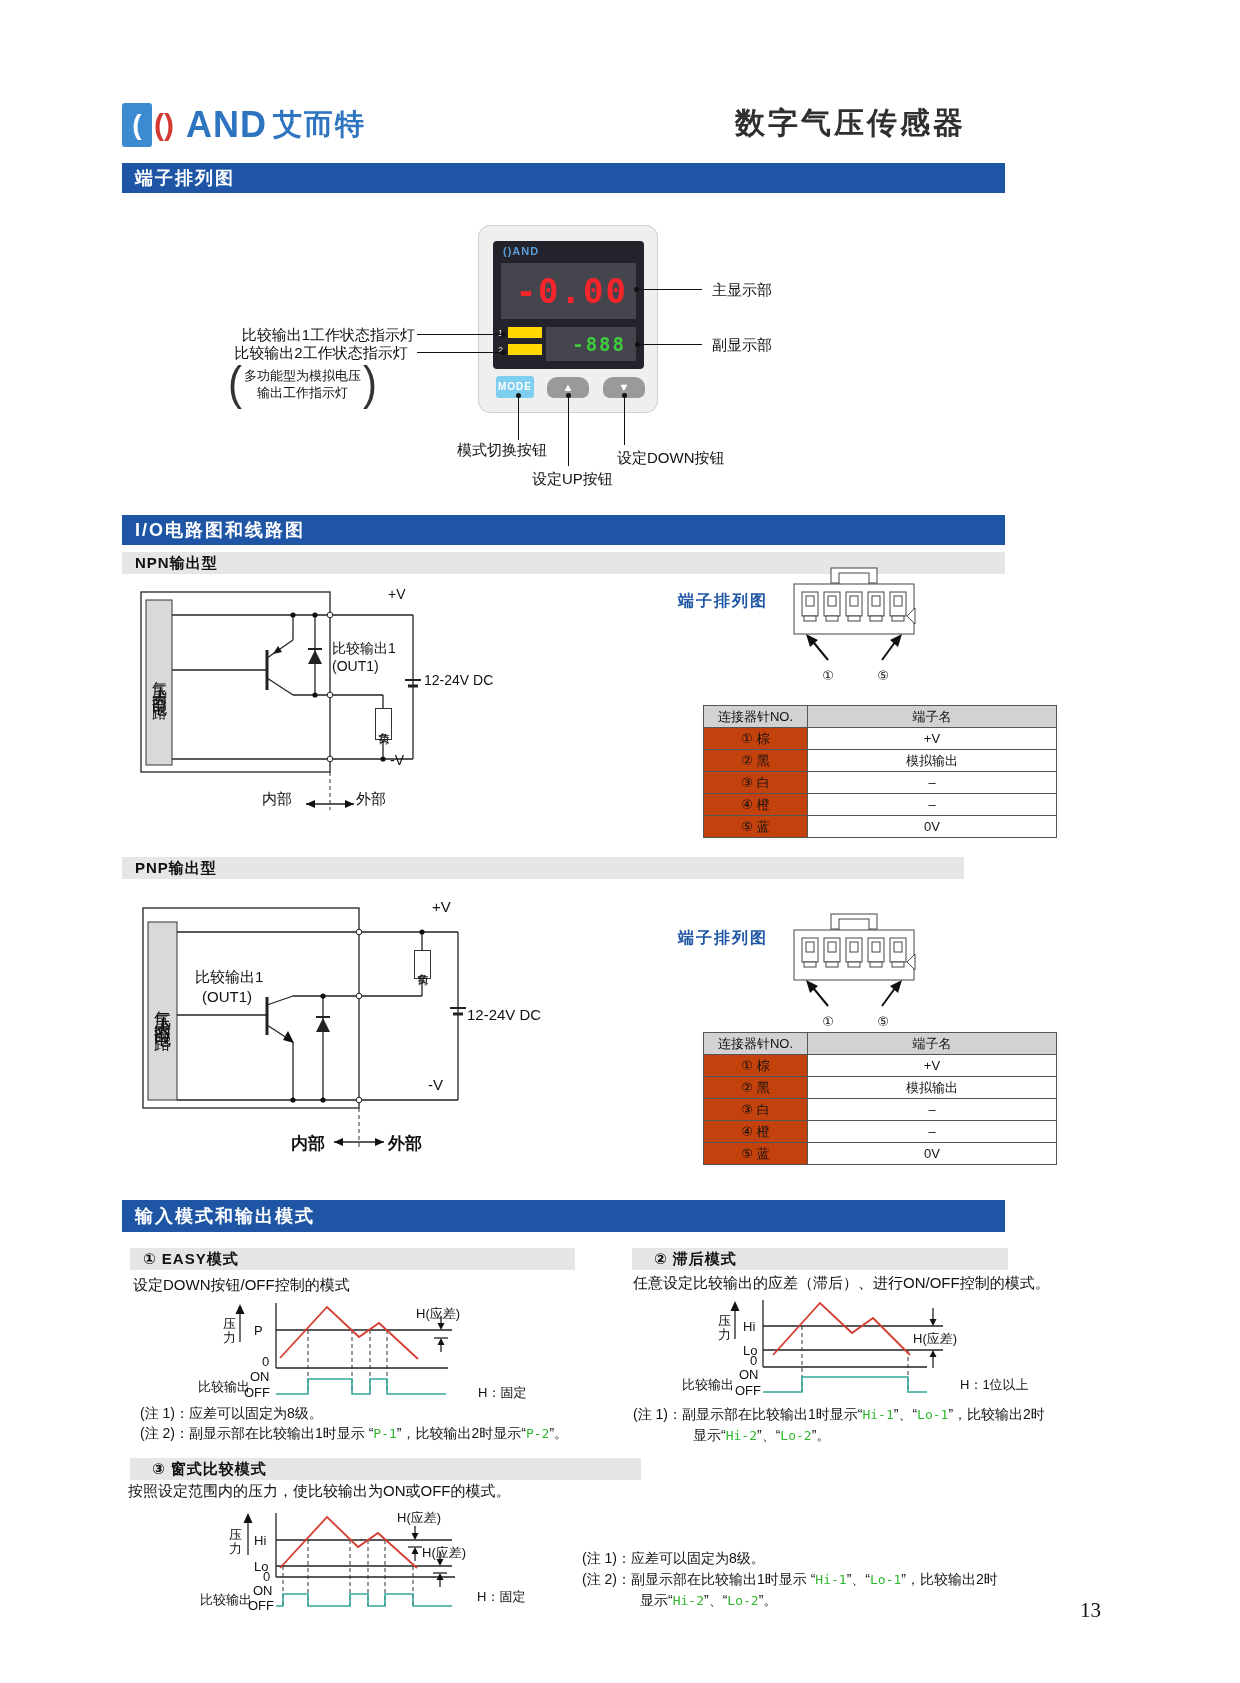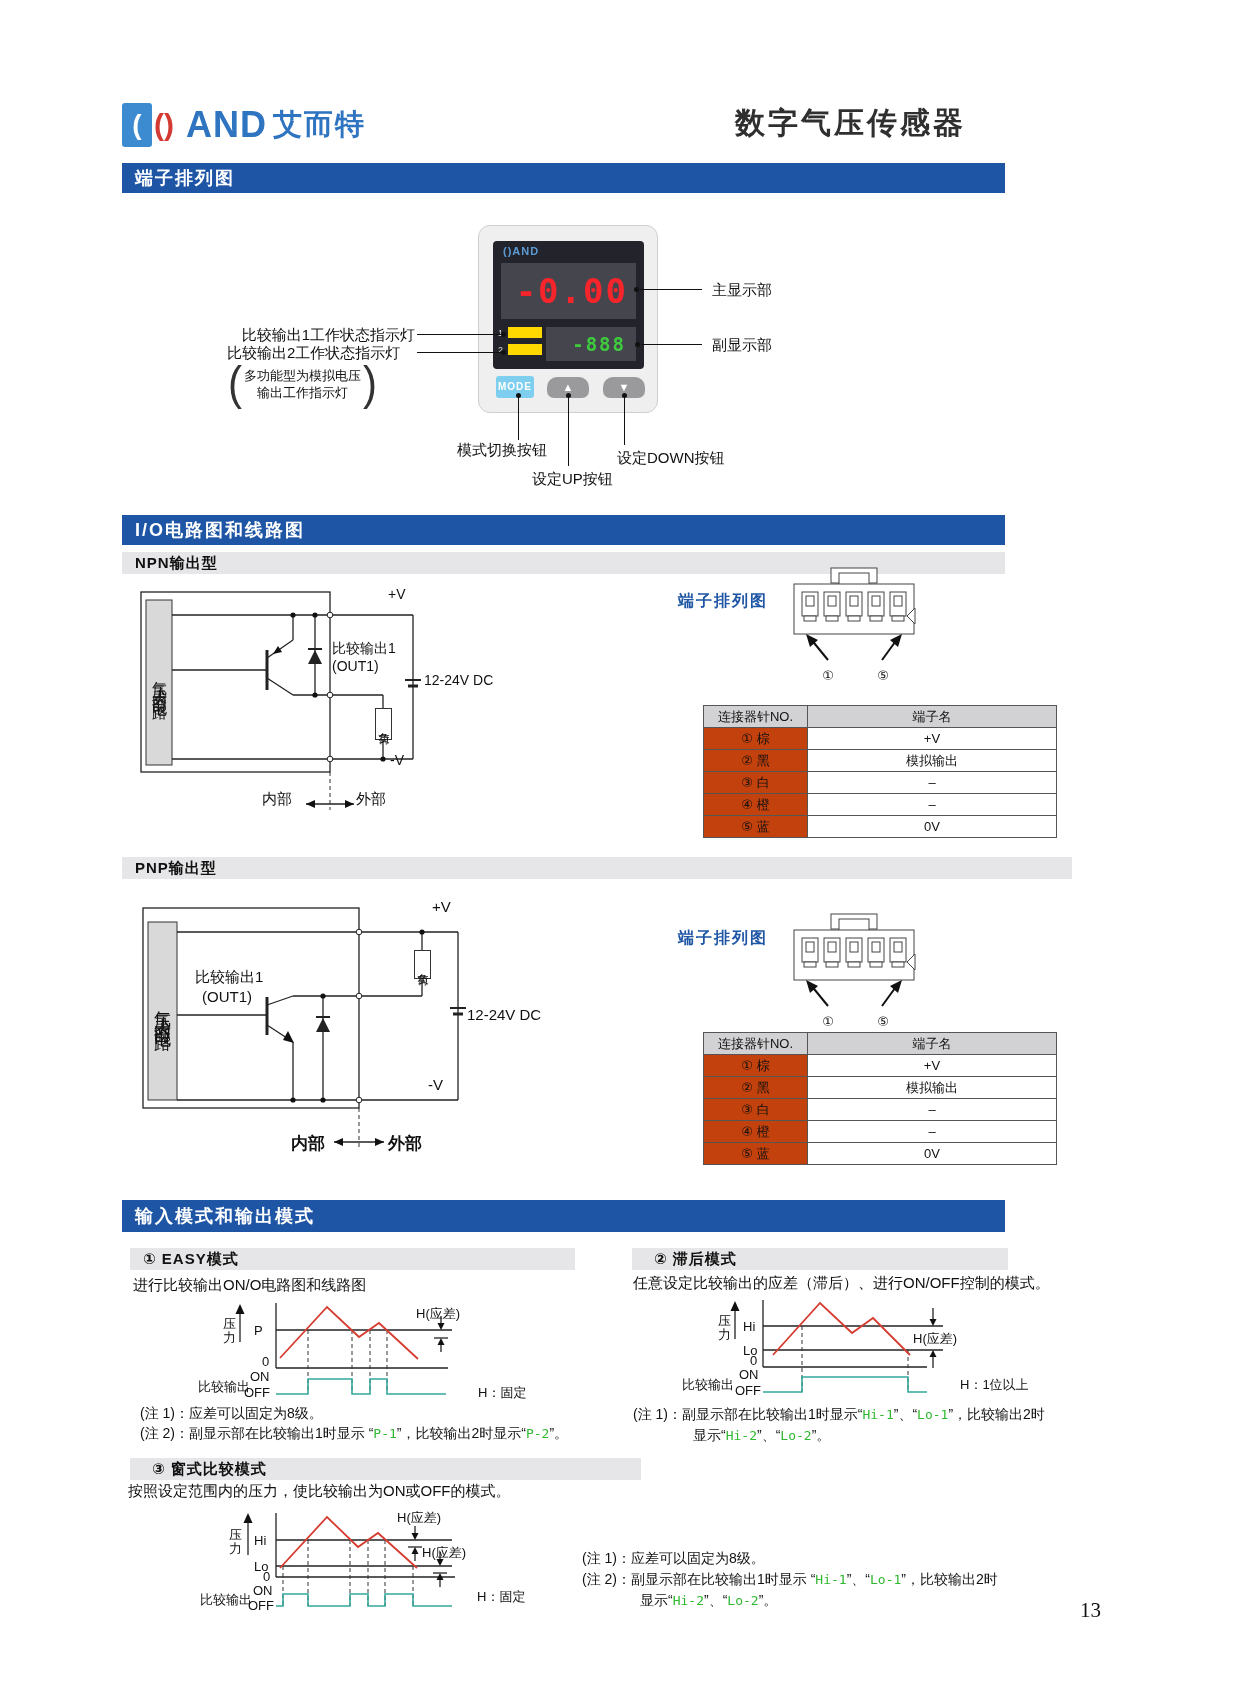--- a/index.html
+++ b/index.html
@@ -106,21 +106,21 @@
   <div class="cline" style="left:518px;top:396px;width:1px;height:44px"></div>
   <div class="cdot" style="left:516px;top:393px"></div>
   <div class="cline" style="left:568px;top:396px;width:1px;height:70px"></div>
   <div class="cdot" style="left:566px;top:393px"></div>
   <div class="cline" style="left:624px;top:396px;width:1px;height:49px"></div>
   <div class="cdot" style="left:622px;top:393px"></div>
 
   <div class="clabel" style="left:712px;top:281px">主显示部</div>
   <div class="clabel" style="left:712px;top:336px">副显示部</div>
   <div class="clabel" style="left:227px;top:326px;width:188px;text-align:right">比较输出1工作状态指示灯</div>
-  <div class="clabel" style="left:227px;top:344px;width:188px;text-align:left">比较输出2工作状态指示灯</div>
+  <div class="clabel" style="left:227px;top:344px;width:188px;text-align:center">比较输出2工作状态指示灯</div>
   <div class="paren-note">
     <span class="bigparen">(</span>
     <div class="ptxt">
       <div>多功能型为模拟电压</div>
       <div>输出工作指示灯</div>
     </div>
     <span class="bigparen">)</span>
   </div>
   <div class="clabel" style="left:457px;top:441px">模式切换按钮</div>
   <div class="clabel" style="left:617px;top:449px">设定DOWN按钮</div>
@@ -227,21 +227,21 @@
           <td>④ 橙</td>
           <td>–</td>
         </tr>
         <tr>
           <td>⑤ 蓝</td>
           <td>0V</td>
         </tr>
       </tbody>
     </table>
 
-  <div class="bar-gray" style="left:122px;top:857px;width:950px">PNP输出型</div>
+  <div class="bar-gray" style="left:122px;top:857px;width:842px">PNP输出型</div>
   <svg class="fig" style="left:130px;top:880px" width="420" height="290" viewBox="0 0 420 290">
     <rect x="13" y="28" width="216" height="200" class="wire"></rect>
     <rect x="18" y="42" width="29" height="178" fill="#d9d9da" stroke="#333"></rect>
     <line x1="47" y1="52" x2="328" y2="52" class="wire"></line>
     <line x1="328" y1="52" x2="328" y2="220" class="wire"></line>
     <line x1="47" y1="220" x2="328" y2="220" class="wire"></line>
     <line x1="320" y1="128" x2="336" y2="128" stroke="#222" stroke-width="2"></line>
     <line x1="323" y1="134" x2="333" y2="134" stroke="#222" stroke-width="3"></line>
     <line x1="292" y1="52" x2="292" y2="70" class="wire"></line>
     <line x1="292" y1="98" x2="292" y2="116" class="wire"></line>
@@ -336,21 +336,21 @@
         <tr>
           <td>⑤ 蓝</td>
           <td>0V</td>
         </tr>
       </tbody>
     </table>
 
   <div class="bar-blue" style="top:1200px;height:32px;line-height:32px">输入模式和输出模式</div>
 
   <div class="bar-gray" style="left:130px;top:1248px;width:445px;">① EASY模式</div>
-  <div class="clabel" style="left:133px;top:1276px">进行比较输出ON/O电路图和线路图</div>
+  <div class="clabel" style="left:133px;top:1276px">设定DOWN按钮/OFF控制的模式</div>
   <svg class="fig" style="left:190px;top:1298px" width="350" height="105" viewBox="0 0 350 105">
     <line x1="50" y1="14" x2="50" y2="44" class="wire"></line>
     <polygon points="50,6 45.5,16 54.5,16" fill="#111"></polygon>
     <text x="33" y="30">压</text>
     <text x="33" y="44">力</text>
     <text x="64" y="37" font-size="14">P</text>
     <text x="72" y="68">0</text>
     <line x1="86" y1="5" x2="86" y2="70" class="wire"></line>
     <line x1="86" y1="70" x2="258" y2="70" class="wire"></line>
     <line x1="86" y1="32" x2="262" y2="32" class="wire"></line>

